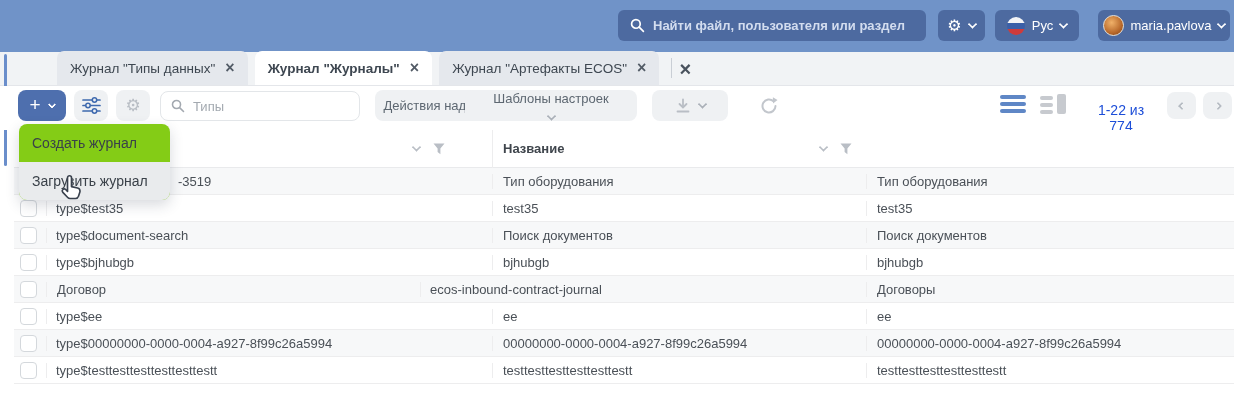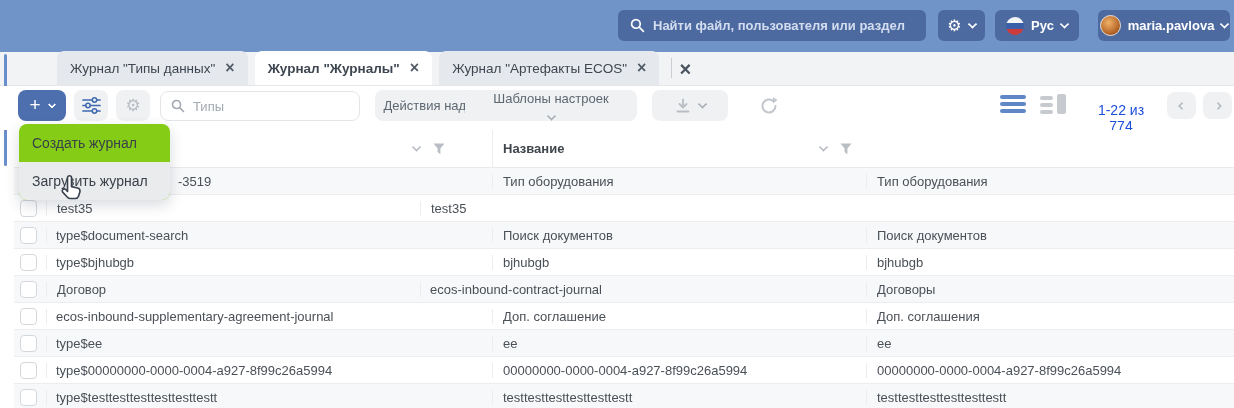--- a/index.html
+++ b/index.html
@@ -13,21 +13,21 @@
   .tb-search { position:absolute; left:618px; top:10px; width:308px; height:31px; background:#4d6aa0;
     border-radius:6px; display:flex; align-items:center; gap:8px; padding:0 12px; }
   .tb-search .ph { color:#d3ddef; font-size:13px; font-weight:600; }
   .chv { display:inline-block; width:7px; height:7px; border-right:2px solid currentColor;
     border-bottom:2px solid currentColor; transform:rotate(45deg) translate(-1px,-1px); border-radius:1px; }
   .chv-gray { color:#aab0b8; }
   .flag { width:18px; height:18px; border-radius:50%;
     background:linear-gradient(180deg,#f3f4f6 0 34%,#3a5fa8 34% 66%,#cf3b3b 66% 100%); }
   .avatar { width:21px; height:21px; border-radius:50%;
     background:radial-gradient(circle at 40% 35%, #f0b169, #b96a2c 60%, #7a3c13); border:1px solid #e8e2d8; }
-  .tb-label { font-size:13px; font-weight:700; color:#fff; }
+  .tb-label { font-size:13px; font-weight:400; color:#fff; }
   .gear-glyph { font-size:16px; line-height:1; color:#fff; }
 
   
   .tabstrip { position:absolute; left:0; top:52px; width:1234px; height:34px; background:#f1f3f5;
     border-bottom:1px solid #e4e6ea; display:flex; align-items:flex-end; }
   .tab { height:34px; display:flex; align-items:center; gap:10px; padding:0 13px;
     border-radius:7px 7px 0 0; background:#e5e8ed; font-size:13.5px; color:#3e4751;
     margin-right:7px; cursor:pointer; white-space:nowrap; }
   .tab.active { background:#fff; font-weight:700; }
   .tab .x { font-size:16px; font-weight:700; color:#525b66; line-height:1; }
@@ -238,20 +238,21 @@
         <div class="checkbox"></div>
       </div>
       <div class="cell c1 clipped">-3519</div>
       <div class="cell c2">Тип оборудования</div>
       <div class="cell c3">Тип оборудования</div>
     </div>
     <div class="trow">
       <div class="c0">
         <div class="checkbox"></div>
       </div>
+      <div class="cell c1">type$test35</div>
       <div class="cell c2">test35</div>
       <div class="cell c3">test35</div>
     </div>
     <div class="trow">
       <div class="c0">
         <div class="checkbox"></div>
       </div>
       <div class="cell c1">type$document-search</div>
       <div class="cell c2">Поиск документов</div>
       <div class="cell c3">Поиск документов</div>
@@ -269,28 +270,20 @@
         <div class="checkbox"></div>
       </div>
       <div class="cell c2">Договор</div>
       <div class="cell c1">ecos-inbound-contract-journal</div>
       <div class="cell c3">Договоры</div>
     </div>
     <div class="trow">
       <div class="c0">
         <div class="checkbox"></div>
       </div>
-      <div class="cell c1">ecos-inbound-supplementary-agreement-journal</div>
-      <div class="cell c2">Доп. соглашение</div>
-      <div class="cell c3">Доп. соглашения</div>
-    </div>
-    <div class="trow">
-      <div class="c0">
-        <div class="checkbox"></div>
-      </div>
       <div class="cell c1">type$ee</div>
       <div class="cell c2">ee</div>
       <div class="cell c3">ee</div>
     </div>
     <div class="trow">
       <div class="c0">
         <div class="checkbox"></div>
       </div>
       <div class="cell c1">type$00000000-0000-0004-a927-8f99c26a5994</div>
       <div class="cell c2">00000000-0000-0004-a927-8f99c26a5994</div>

